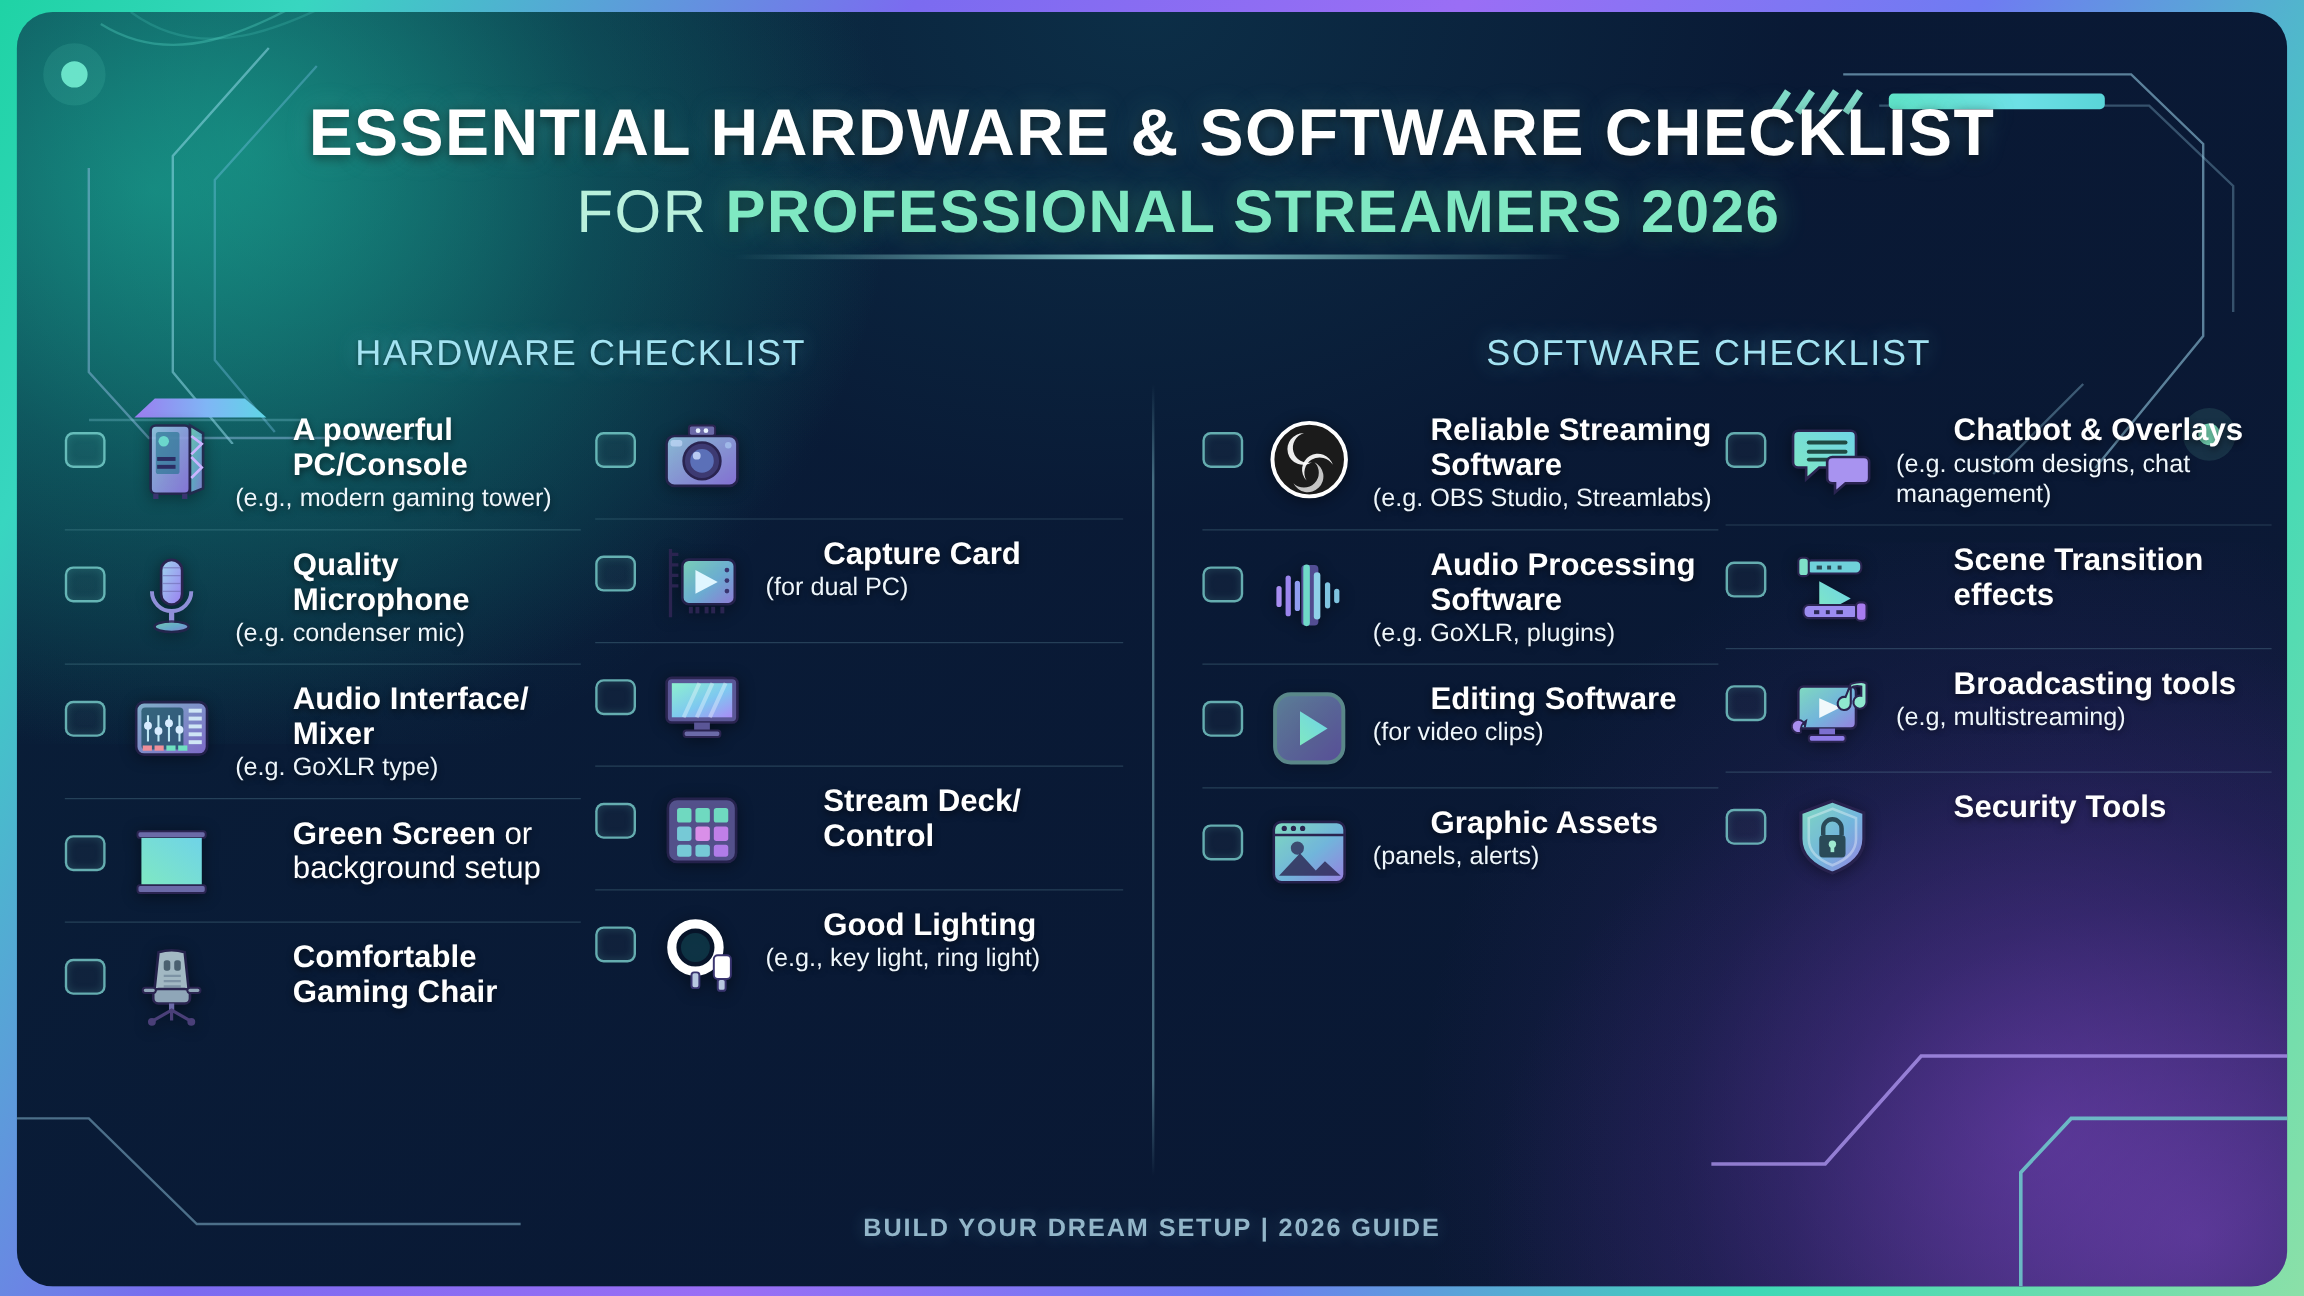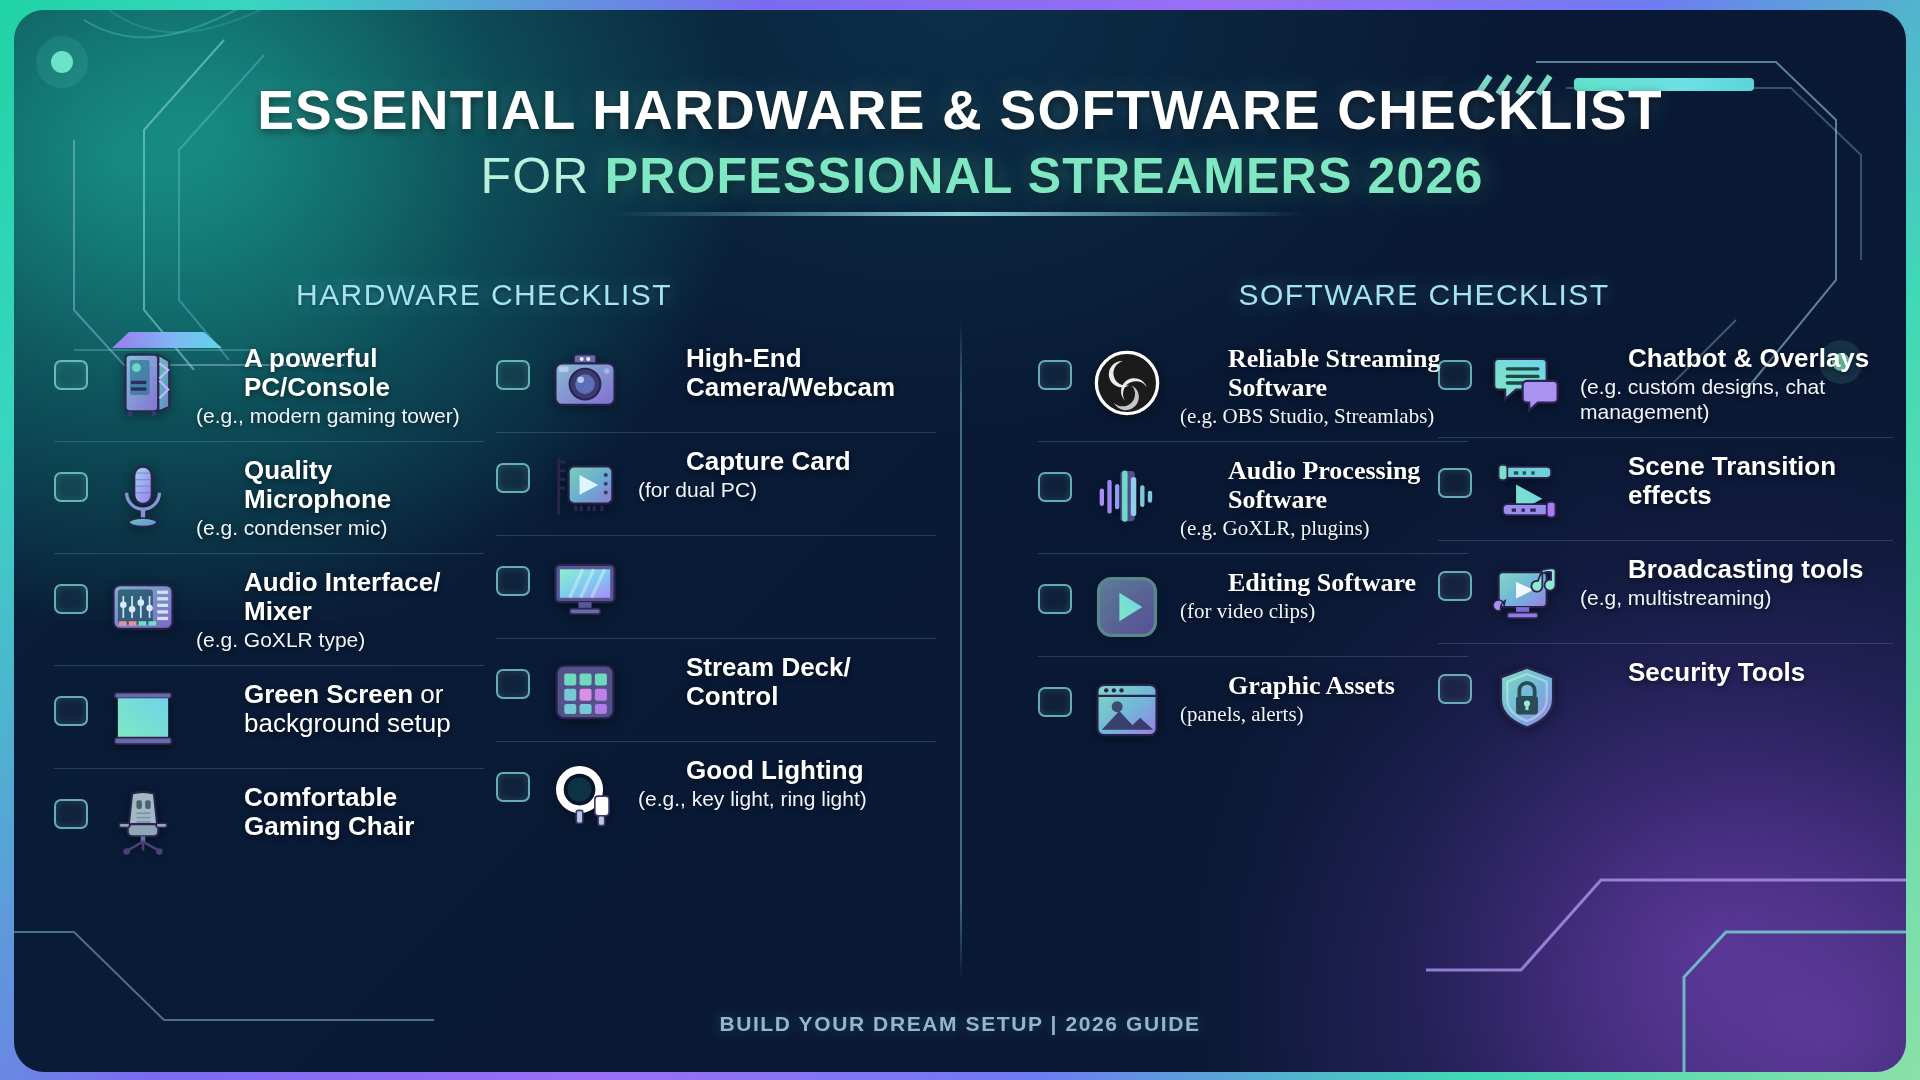--- a/index.html
+++ b/index.html
@@ -100,21 +100,21 @@
     background: linear-gradient(180deg, rgba(150,220,230,0) 0%, rgba(150,220,230,0.42) 12%, rgba(150,220,230,0.42) 88%, rgba(150,220,230,0) 100%);
   }
 
   
   .col {
     position: absolute; top: 320px;
     display: flex; flex-direction: column;
   }
   #col-hw-1 { left: 40px;   width: 430px; }
   #col-hw-2 { left = 0; left: 482px; width: 440px; }
-  #col-sw-1 { left: 1024px;  width: 430px; font-family: Liberation Serif, serif; }
+  #col-sw-1 { left: 988px;  width: 430px; }
   #col-sw-2 { left: 1424px; width: 455px; }
 
   .item {
     display: flex; align-items: flex-start;
     padding: 8px 0 10px 0;
     position: relative;
   }
   .item + .item { border-top: 1px solid rgba(150,215,225,0.20); margin-top: 2px; }
 
   .chk {
@@ -464,23 +464,20 @@
     <circle cx="29" cy="10" r="1.8" fill="#e8f4ff"></circle>
               <circle cx="35" cy="10" r="1.8" fill="#e8f4ff"></circle>
     <rect x="5" y="14" width="54" height="38" rx="6" fill="url(#gB)" opacity="0.85" stroke="#2a2450" stroke-width="2"></rect>
     <circle cx="32" cy="33" r="14" fill="#3d3a72" stroke="#2a2450" stroke-width="2"></circle>
     <circle cx="32" cy="33" r="9" fill="#5b70b8"></circle>
     <circle cx="28" cy="29" r="3" fill="#cfe0ff" opacity="0.8"></circle>
     <rect x="8" y="17" width="9" height="5" rx="2" fill="#cfe0ff" opacity="0.6"></rect>
     <circle cx="52" cy="21" r="2.5" fill="#9fb8e8"></circle>
   </svg>
           </div>
-          <div class="txt">
-            <div class="t-main">High-End Camera/Webcam</div>
-          </div>
         </div>
         <div class="item">
           <div class="chk"></div>
           <div class="ico">
             <svg viewBox="0 0 64 64">
               <defs>
 <linearGradient id="gA" x1="0" y1="0" x2="1" y2="1">
                   <stop offset="0%" stop-color="#8df0cf"></stop>
                   <stop offset="55%" stop-color="#7ec8f0"></stop>
                   <stop offset="100%" stop-color="#a98cf5"></stop>

